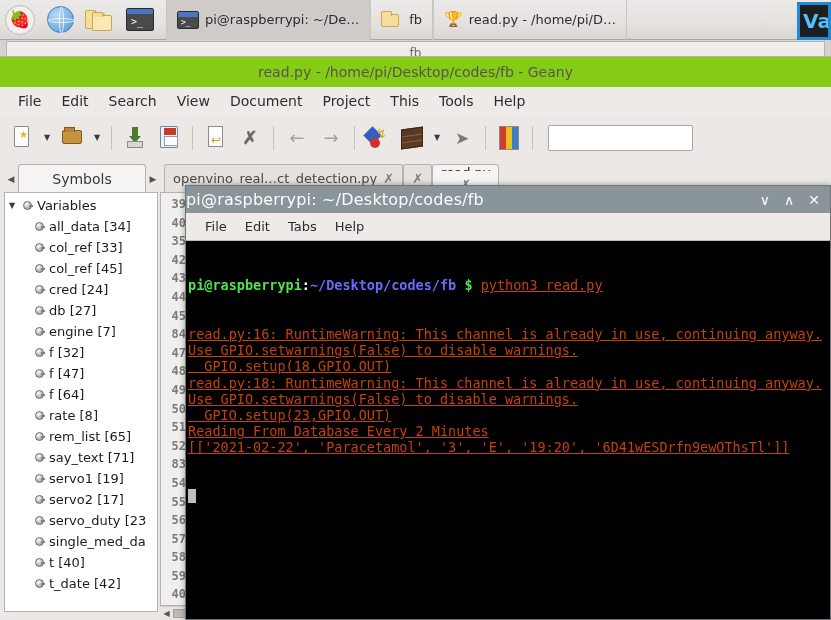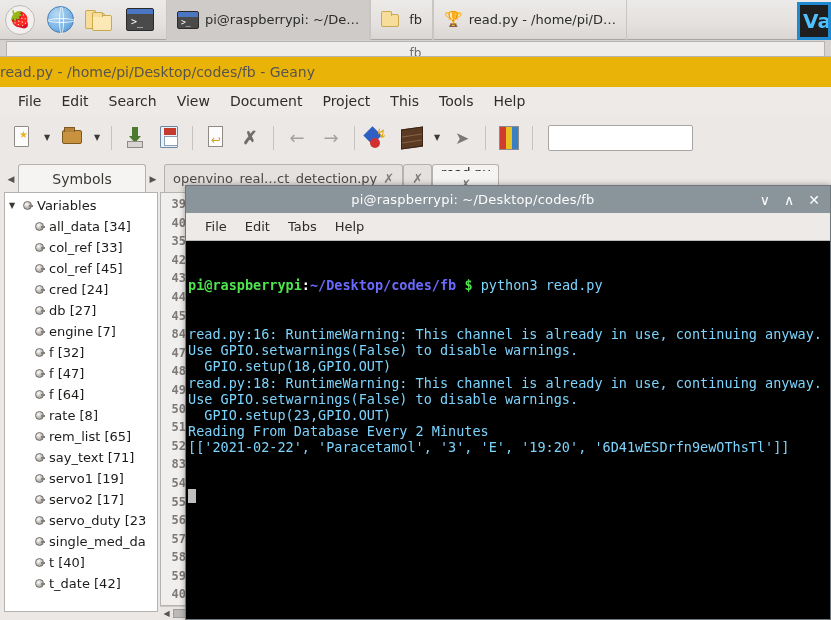--- a/index.html
+++ b/index.html
@@ -83,22 +83,22 @@
     font-size: 12px; color: #6e6b68;
   }
 
   
   #geany {
     position: absolute; left: 0; top: 56px; width: 831px; height: 564px;
     background: #ebe8e6; border-top: 1px solid #b6b2af;
     display: flex; flex-direction: column;
   }
   #geany-title {
-    height: 30px; display: flex; align-items: center; justify-content: flex-start;
-    font-size: 14px; color: #57544f; background: #eab308;
+    height: 30px; display: flex; align-items: center; justify-content: center;
+    font-size: 14px; color: #57544f; background: #84cc16;
   }
   #geany-menubar {
     height: 28px; display: flex; align-items: center; padding-left: 10px; gap: 4px;
     background: #edeae8;
   }
   #geany-menubar .mi {
     font-size: 14px; color: #2f2d2b; padding: 3px 8px; border-radius: 2px;
   }
   #geany-toolbar {
     height: 45px; display: flex; align-items: center; padding: 0 6px;
@@ -226,38 +226,38 @@
   #terminal {
     position: absolute; left: 185px; top: 185px; width: 646px; height: 435px;
     border: 1px solid #6e767c; background: #000;
     display: flex; flex-direction: column; box-shadow: 0 0 6px rgba(0,0,0,.35);
   }
   #term-title {
     height: 27px; background: #8a949b; display: flex; align-items: center;
     position: relative; flex: none;
   }
   #term-title .t {
-    flex: 1; text-align: center; font-size: 13px; color: #fdfdfd; letter-spacing: .2px;
+    flex: 1; text-align: left; font-size: 16px; color: #fdfdfd; letter-spacing: .2px;
   }
   #term-title .btns { display: flex; align-items: center; gap: 14px; padding-right: 10px; color: #fdfdfd; }
   #term-title .btns span { font-size: 14px; line-height: 1; }
   #term-menubar {
     height: 28px; background: #edeae8; border-bottom: 1px solid #bdb9b6;
     display: flex; align-items: center; padding-left: 12px; gap: 4px; flex: none;
   }
   #term-menubar .mi { font-size: 13px; color: #2f2d2b; padding: 3px 7px; }
   #term-body {
     flex: 1; background: #000; padding: 4px 0 0 2px; overflow: hidden;
     font-family: "DejaVu Sans Mono", monospace; font-size: 13.5px; line-height: 16.2px;
     white-space: pre; color: #d6d6d6;
   }
   .t-green { color: #4ee44e; font-weight: bold; }
   .t-blue  { color: #6a6aff; font-weight: bold; }
   .t-white { color: #ffffff; font-weight: bold; }
-  .t-out   { color: #7dd3fc; }
+  .t-out   { color: #c2410c; text-decoration: underline; }
   .cursor {
     display: inline-block; width: 8px; height: 14px; background: #bfbfbf;
     vertical-align: -2px;
   }
 </style>
 </head>
 <body>
 
 <div id="screen">
 

